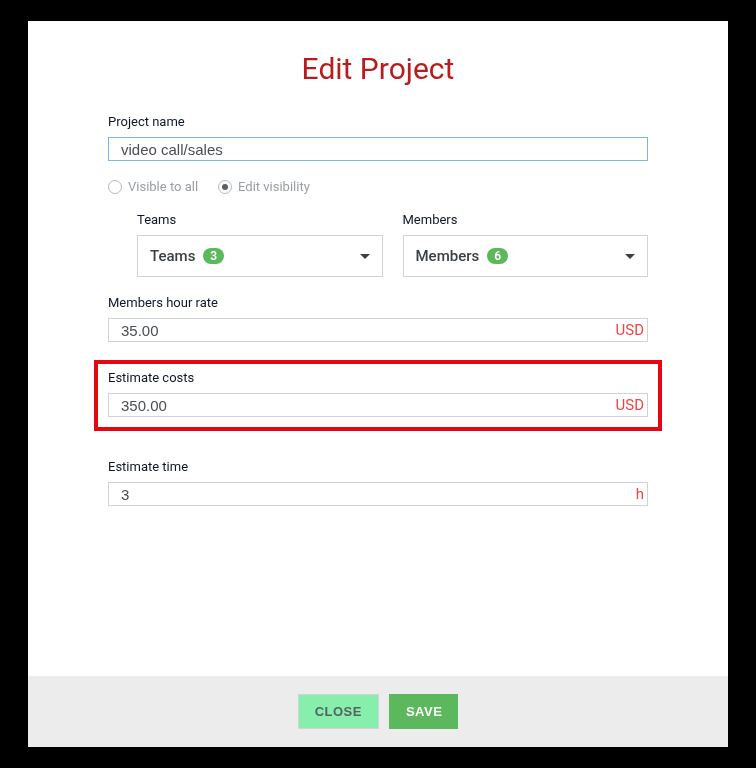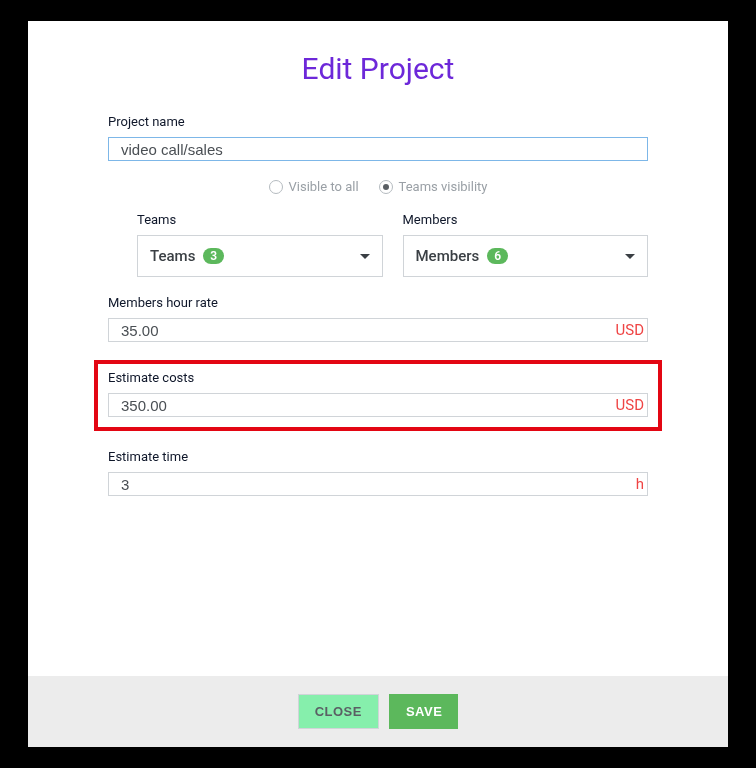--- a/index.html
+++ b/index.html
@@ -25,21 +25,21 @@
       flex-direction: column;
     }
     .modal-body {
       padding: 30px 80px 20px;
       flex: 1;
     }
     .modal-title {
       text-align: center;
       font-size: 30px;
       font-weight: 400;
-      color: #6d28d9;
+      color: #b91c1c;
       margin-bottom: 28px;
     }
     .form-group {
       margin-bottom: 18px;
     }
     .form-label {
       display: block;
       font-size: 13px;
       color: #0f172a;
       margin-bottom: 8px;
@@ -54,21 +54,20 @@
       background: #fff;
     }
     .text-input.focused {
       border: 1px solid #7db7e8;
     }
     .radio-row {
       display: flex;
       gap: 20px;
       align-items: center;
       margin-bottom: 18px;
-      justify-content: center;
     }
     .radio-option {
       display: flex;
       align-items: center;
       gap: 6px;
       font-size: 13px;
       color: #9aa0a6;
       cursor: pointer;
     }
     .radio-circle {
@@ -143,21 +142,21 @@
       transform: translateY(-50%);
       font-size: 15px;
       color: #ef4444;
     }
     .input-suffix .text-input {
       padding-right: 44px;
     }
     .highlight-box {
       border: 4px solid #e30613;
       padding: 6px 10px 10px;
-      margin: 0 -14px 18px;
+      margin: 0 -14px 28px;
     }
     .highlight-box .form-label {
       margin-top: 0;
     }
     .highlight-box .form-group {
       margin-bottom: 0;
     }
     .modal-footer {
       background: #ececec;
       padding: 18px;
@@ -196,21 +195,21 @@
       <input class="text-input focused" type="text" value="video call/sales" style="">
     </div>
 
     <div class="radio-row">
       <label class="radio-option">
         <span class="radio-circle"></span>
         <span>Visible to all</span>
       </label>
       <label class="radio-option">
         <span class="radio-circle selected"></span>
-        <span>Teams visibility</span>
+        <span>Edit visibility</span>
       </label>
     </div>
 
     <div class="select-row">
       <div class="select-col">
         <label class="form-label">Teams</label>
         <div class="select-box">
           <div class="select-left">
             <span class="select-label">Teams</span>
             <span class="badge">3</span>

